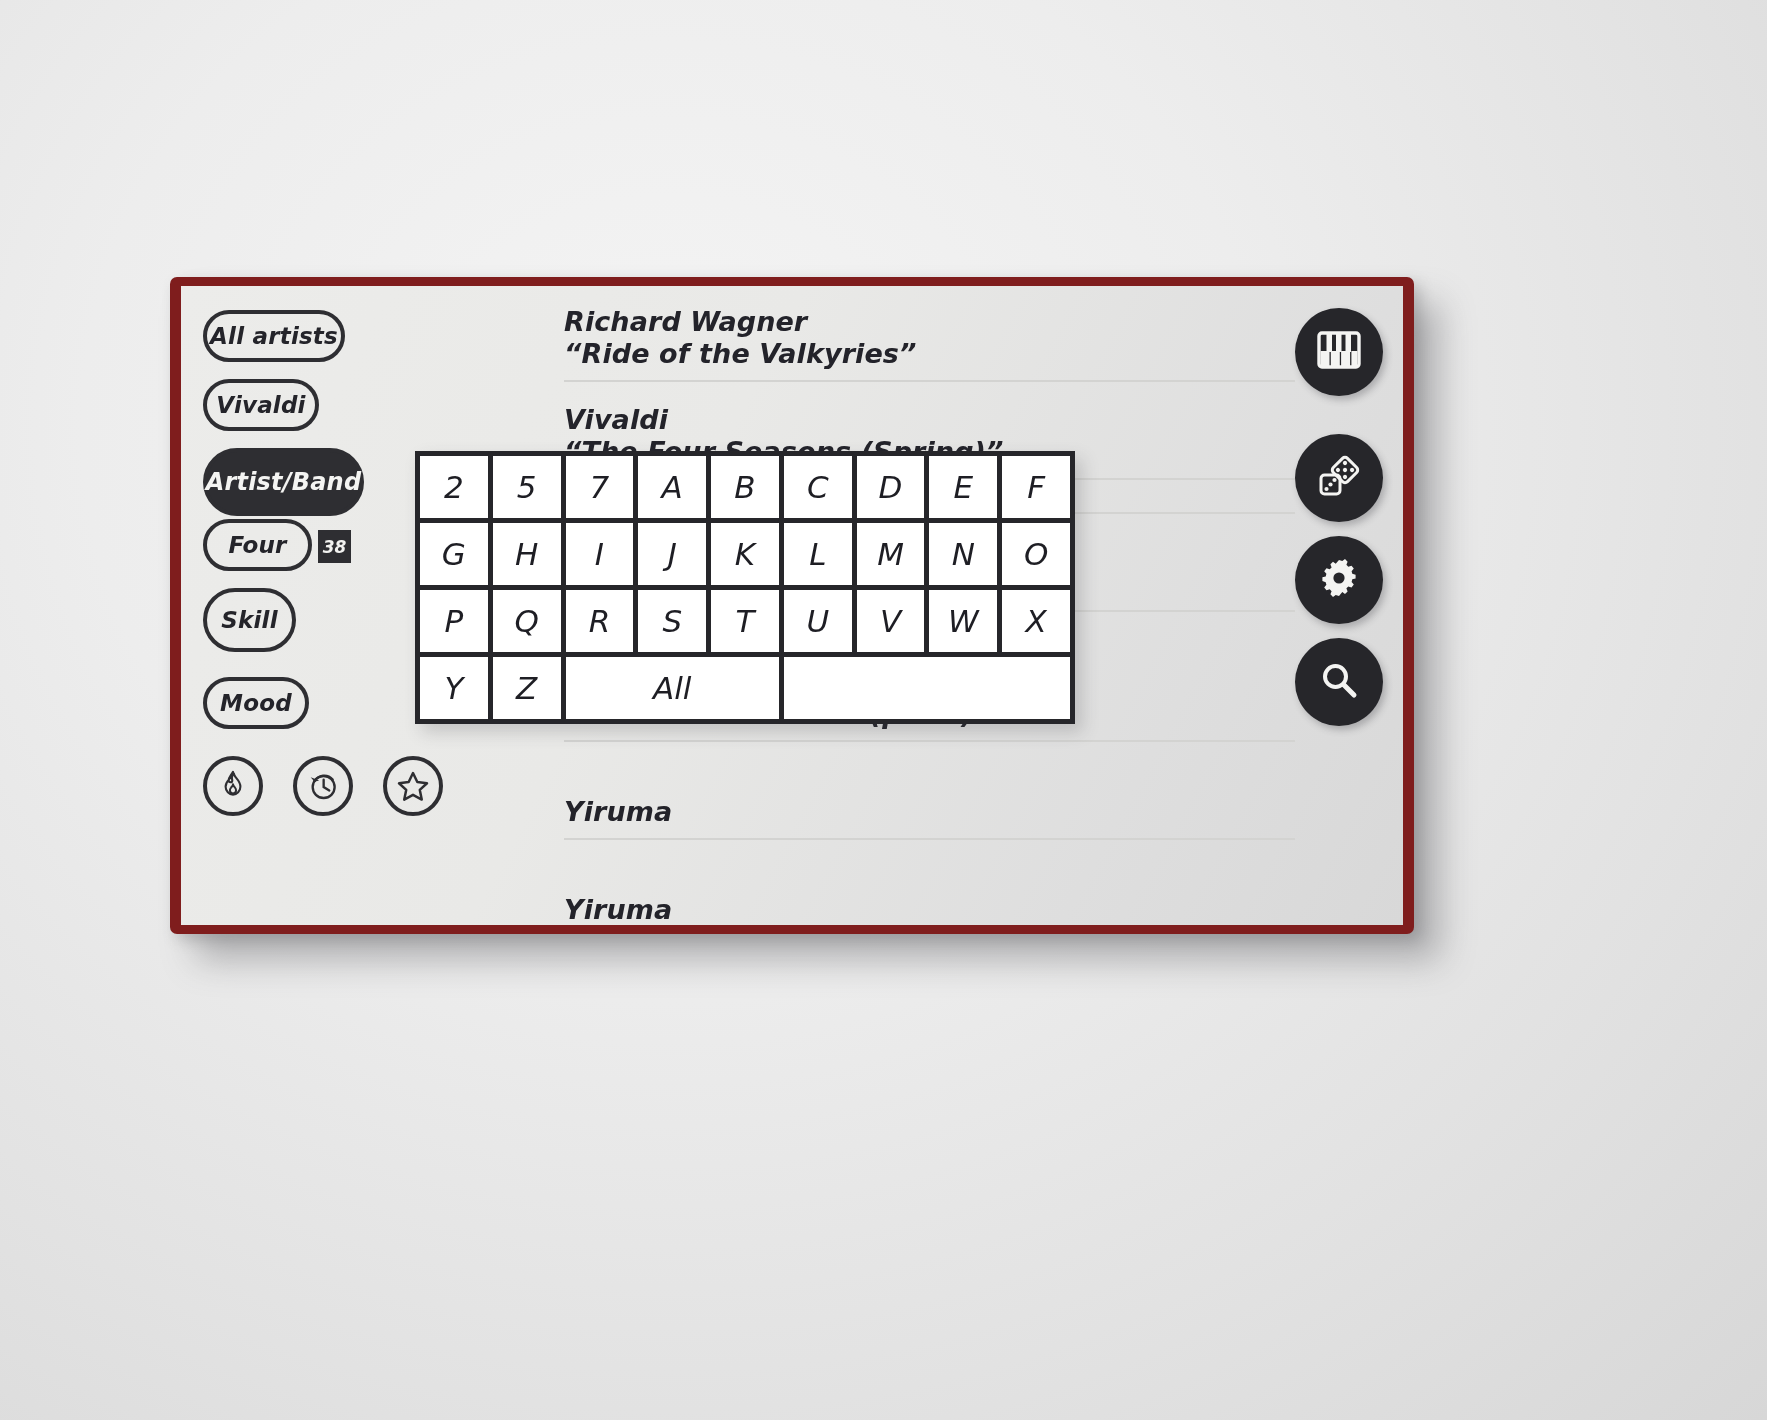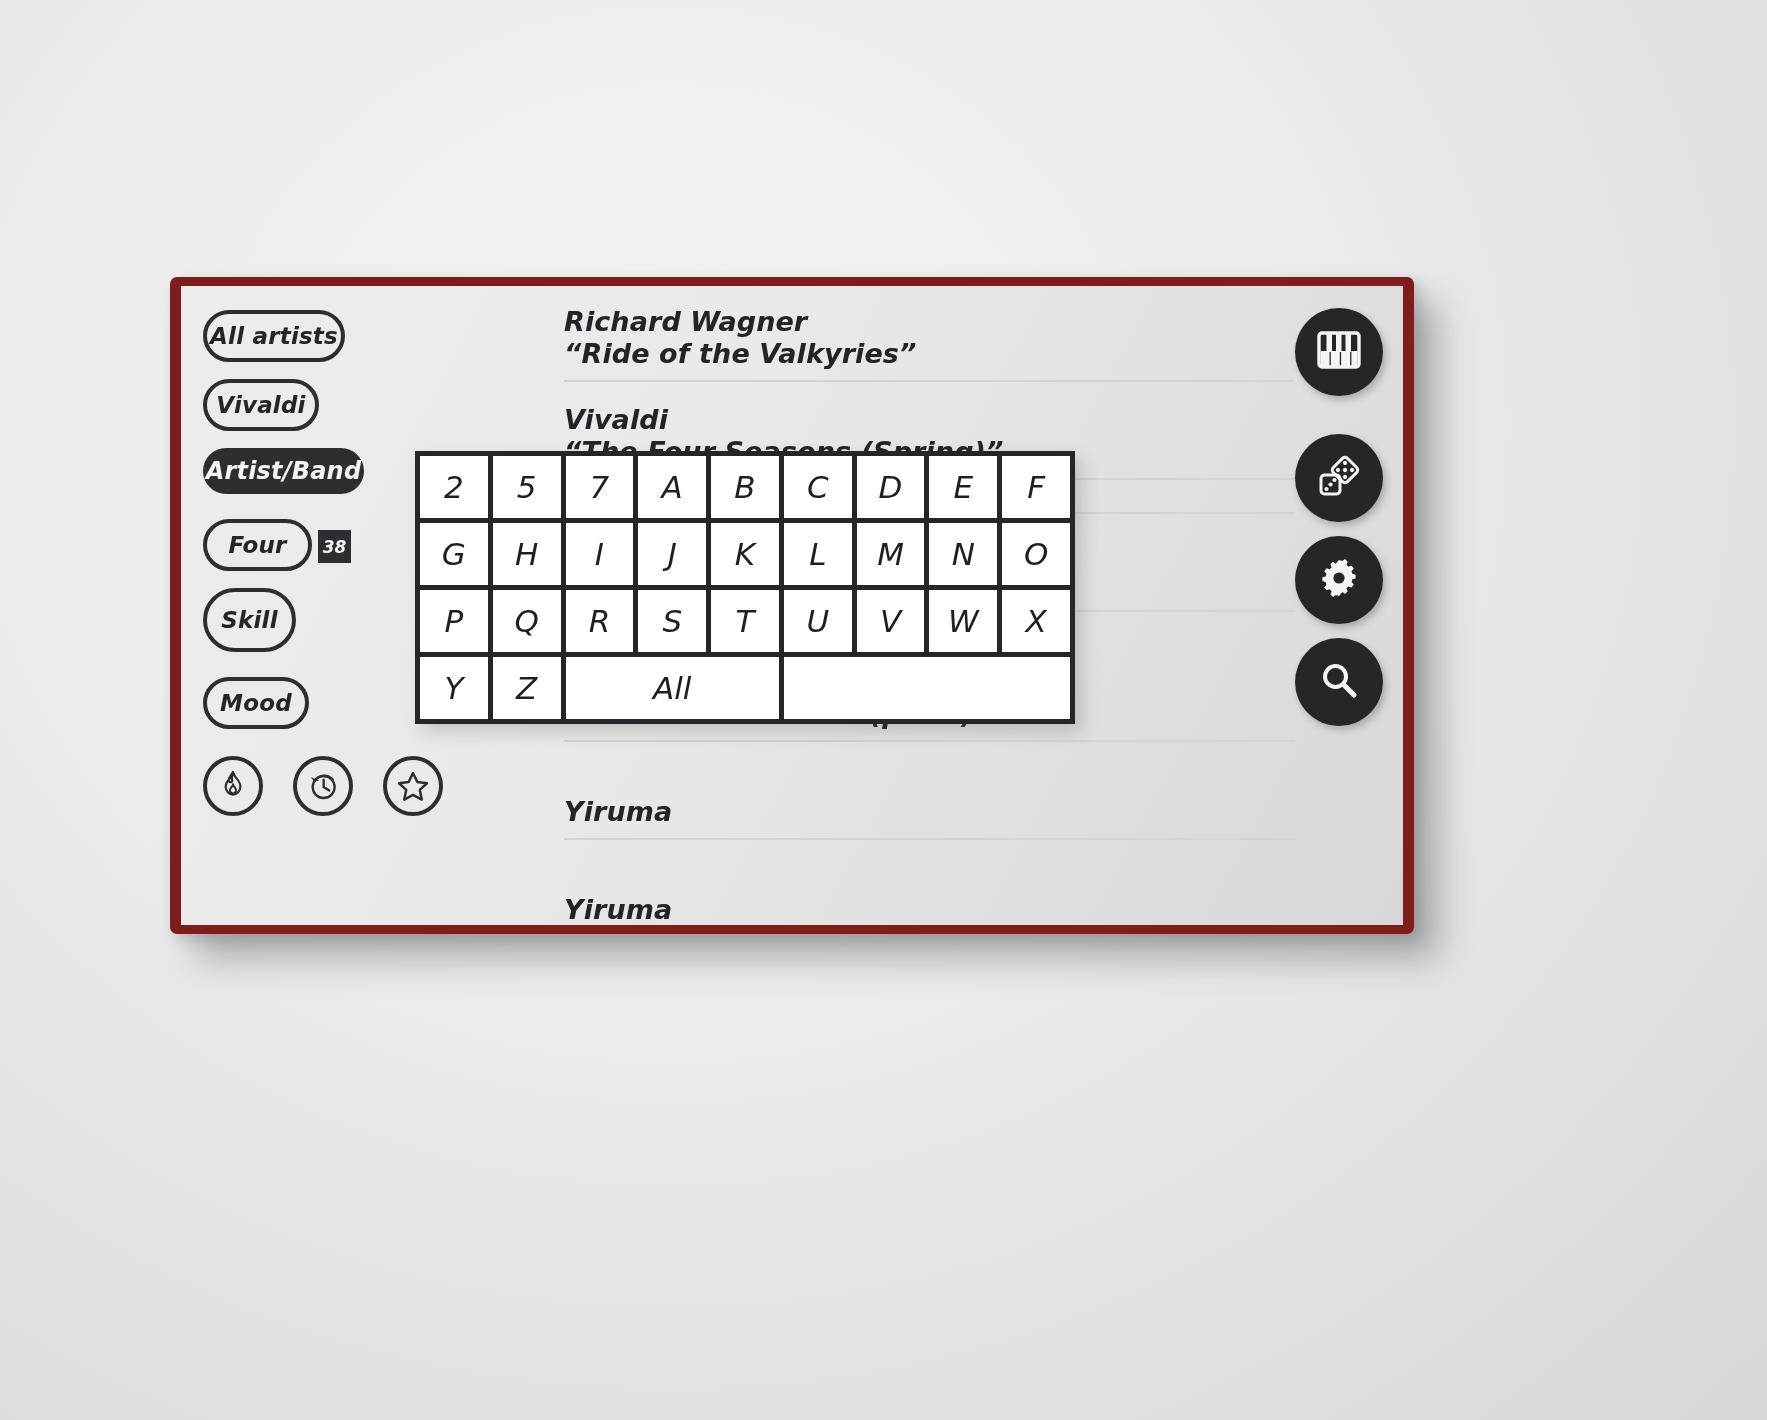--- a/index.html
+++ b/index.html
@@ -60,21 +60,21 @@
     box-sizing: border-box;
     letter-spacing: .2px;
   }
   .pill.solid {
     background: #2e2e32;
     color: #f4f4f2;
     border-color: #2e2e32;
   }
   #pill-all      { left: 22px;  top: 24px;  width: 142px; height: 52px; font-size: 23px; }
   #pill-vivaldi  { left: 22px;  top: 93px;  width: 116px; height: 52px; font-size: 23px; }
-  #pill-artist   { left: 22px;  top: 162px; width: 161px; height: 46px; font-size: 24px; text-align: right; }
+  #pill-artist   { left: 22px;  top: 162px; width: 161px; height: 68px; font-size: 24px; text-align: right; }
   #pill-genre    { left: 22px;  top: 233px; width: 109px; height: 52px; font-size: 23px; }
   #pill-skill    { left: 22px;  top: 302px; width: 93px;  height: 64px; font-size: 23px; }
   #pill-mood     { left: 22px;  top: 371px; width: 106px; height: 52px; font-size: 23px; margin-top: 20px; }
 
   #genre-badge {
     position: absolute;
     left: 137px; top: 244px;
     width: 33px; height: 33px;
     background: #2e2e32;
     color: #f2f2f0;

